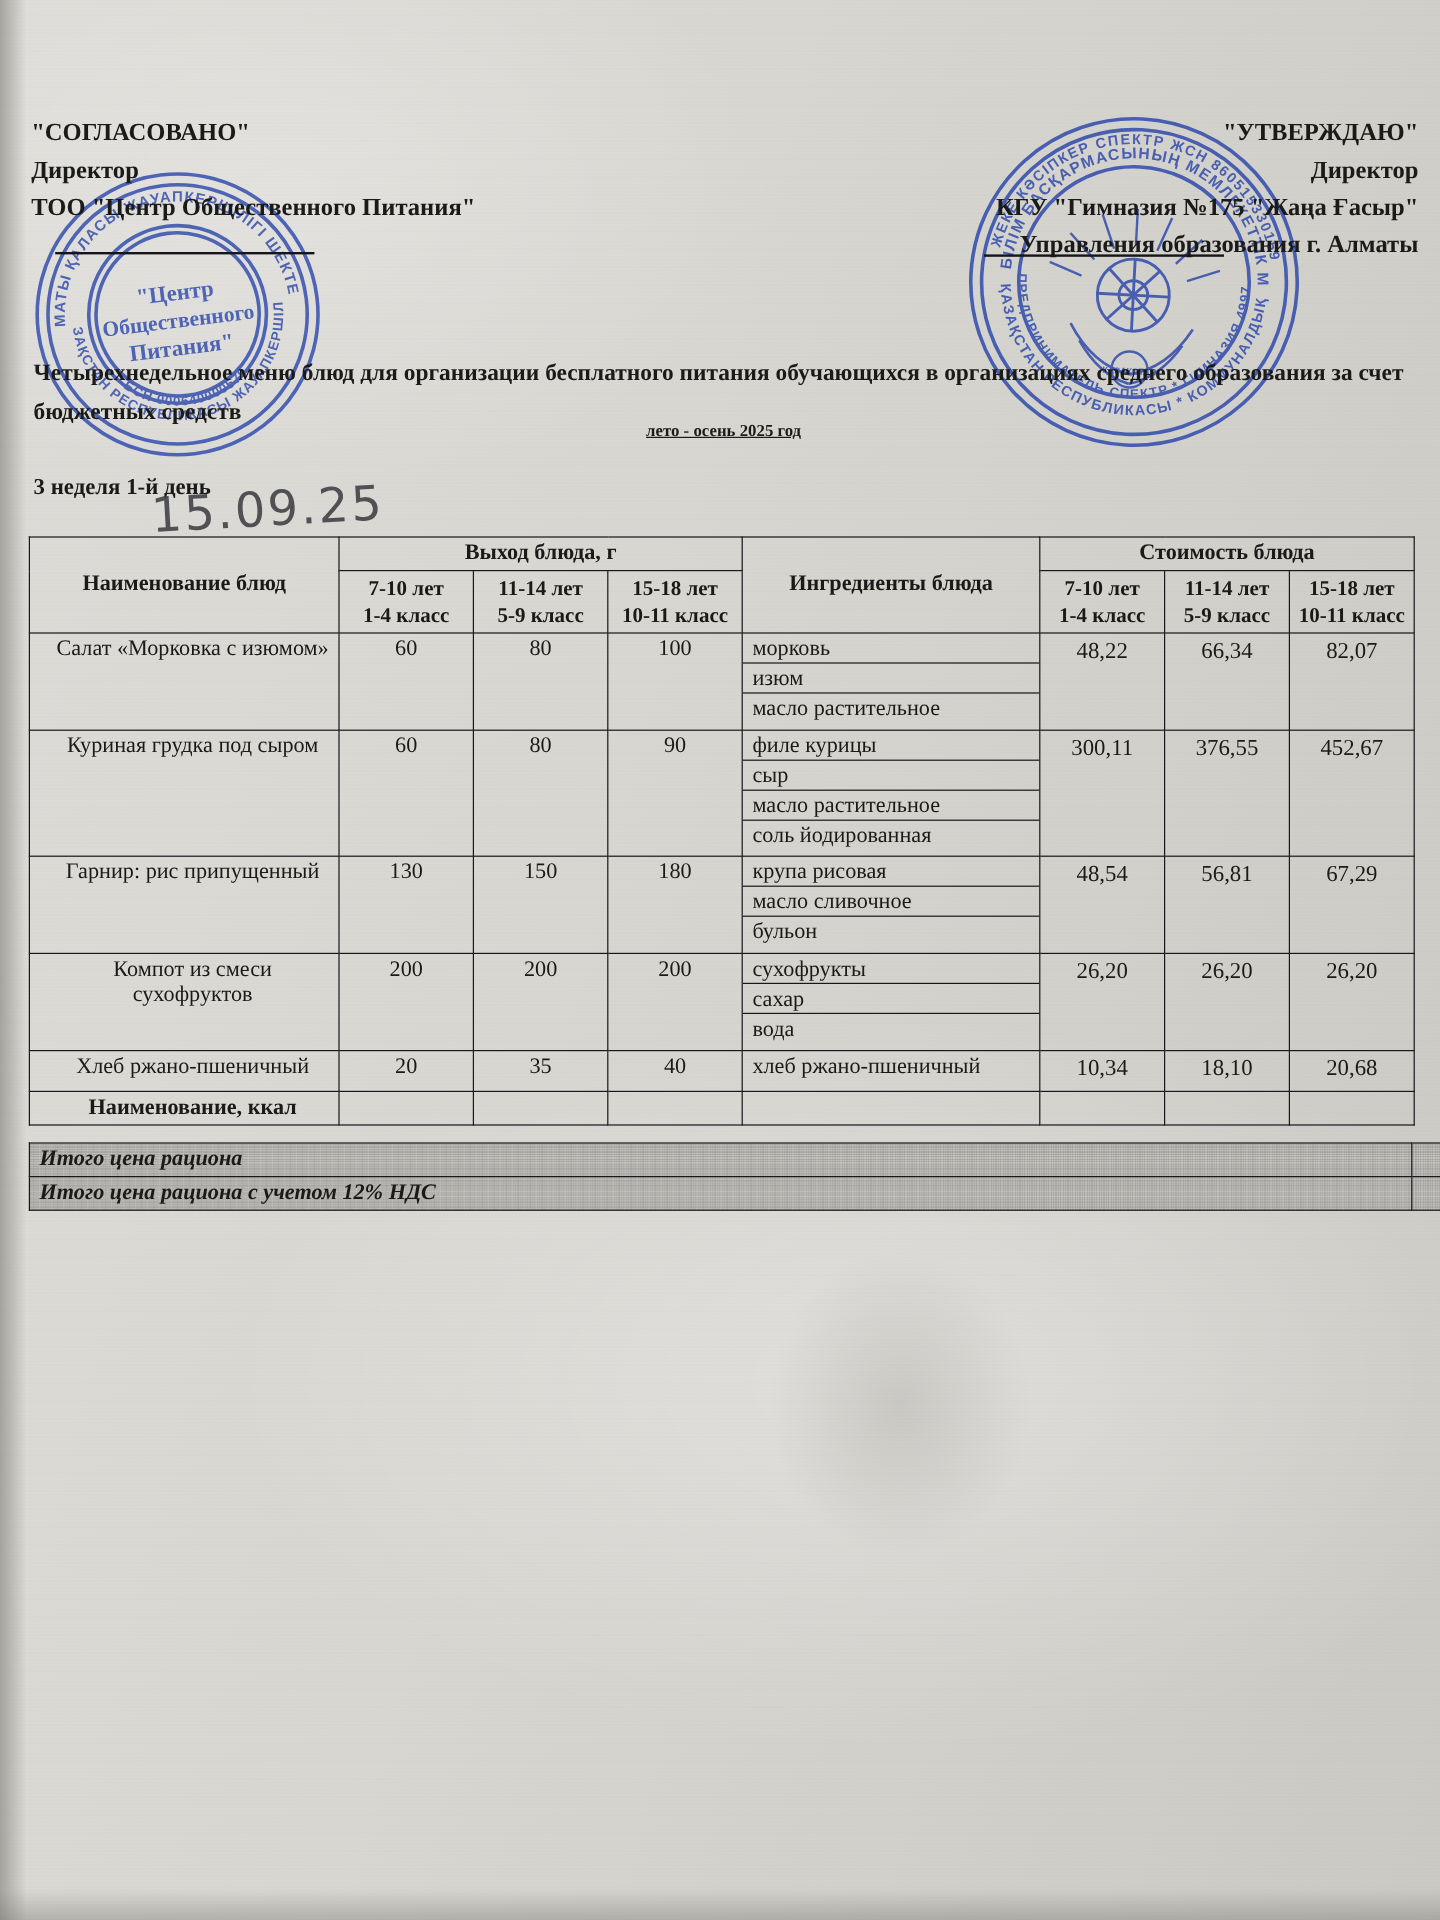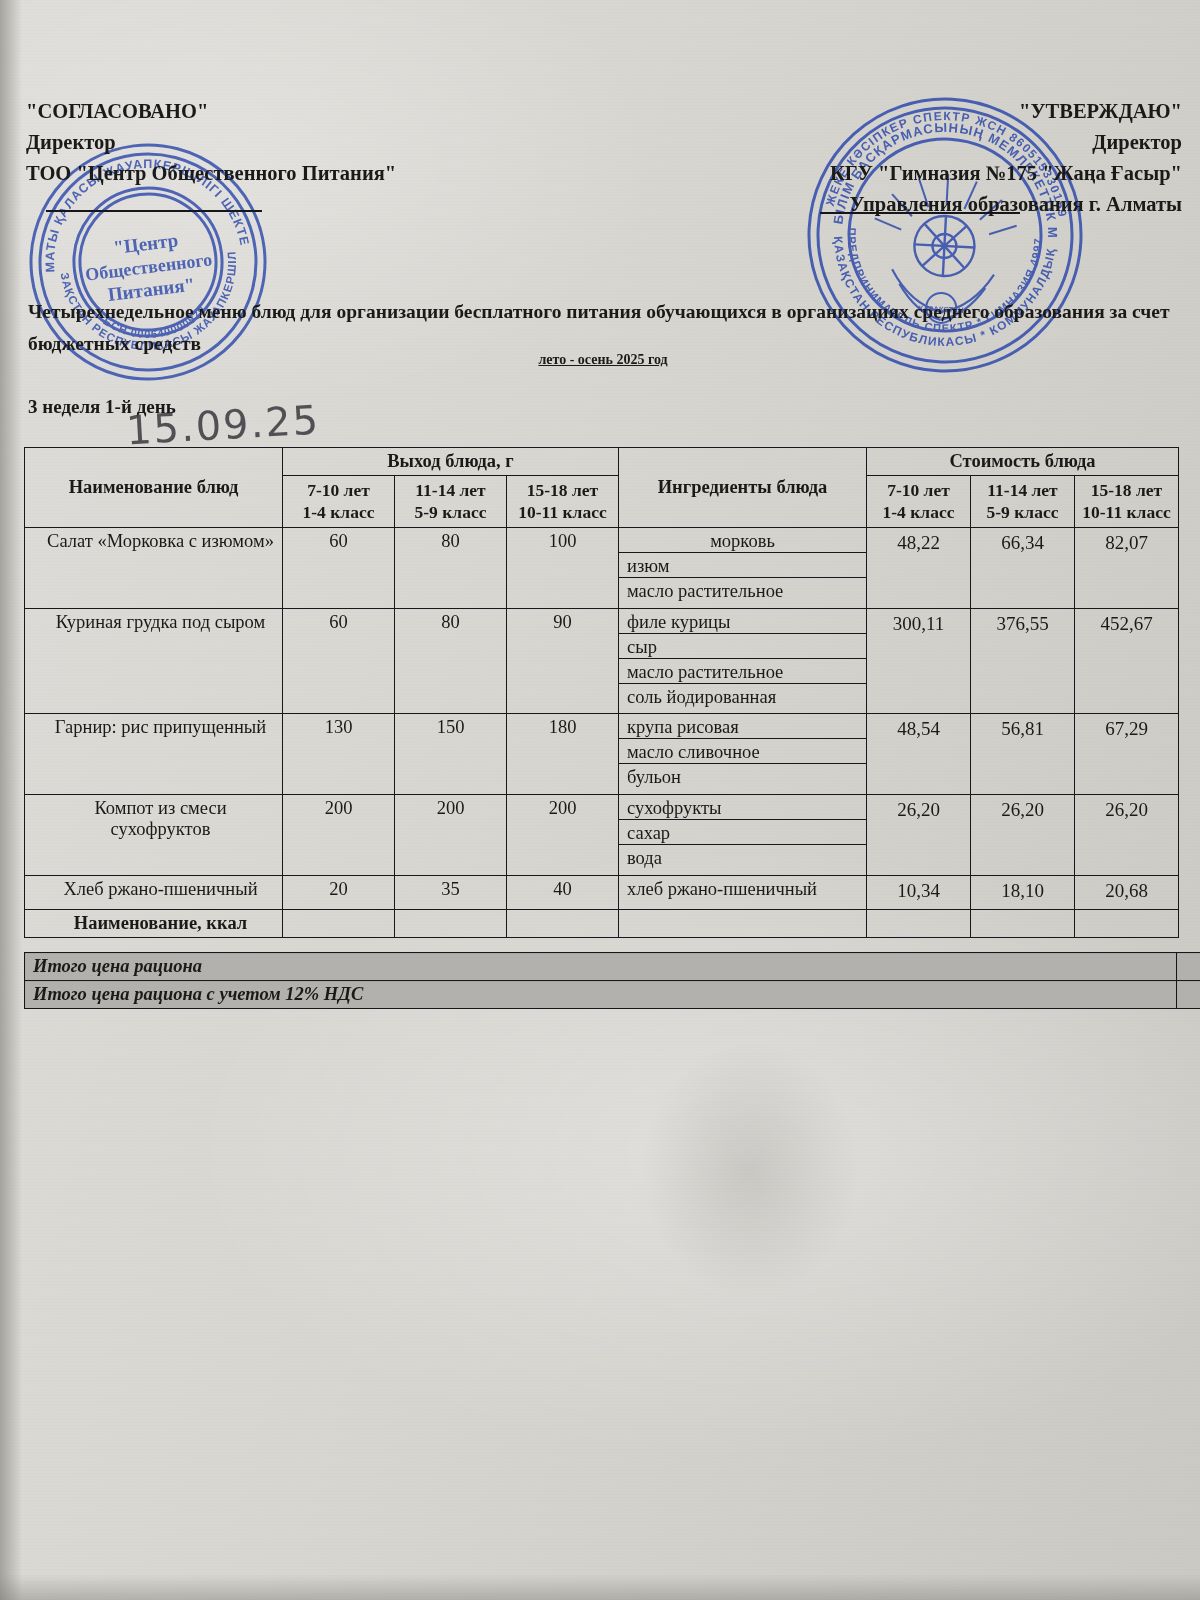--- a/index.html
+++ b/index.html
@@ -289,21 +289,21 @@
           </th>
         </tr>
       </thead>
       <tbody id="menu-body">
           <tr>
             <td class="dish" style="height: 74px;">Салат «Морковка с изюмом»</td>
             <td class="num">60</td>
             <td class="num">80</td>
             <td class="num">100</td>
             <td class="ingcell">
-              <div class="ing" style="height: 24.6667px; text-align: center;">морковь</div>
+              <div class="ing" style="height: 24.6667px;">морковь</div>
               <div class="ing" style="height: 24.6667px;">изюм</div>
               <div class="ing" style="height: 24.6667px;">масло растительное</div>
             </td>
             <td class="pricecell">48,22</td>
             <td class="pricecell">66,34</td>
             <td class="pricecell">82,07</td>
           </tr>
           <tr>
             <td class="dish" style="height: 98px; margin-left: 11px;">Куриная грудка под сыром</td>
             <td class="num">60</td>

